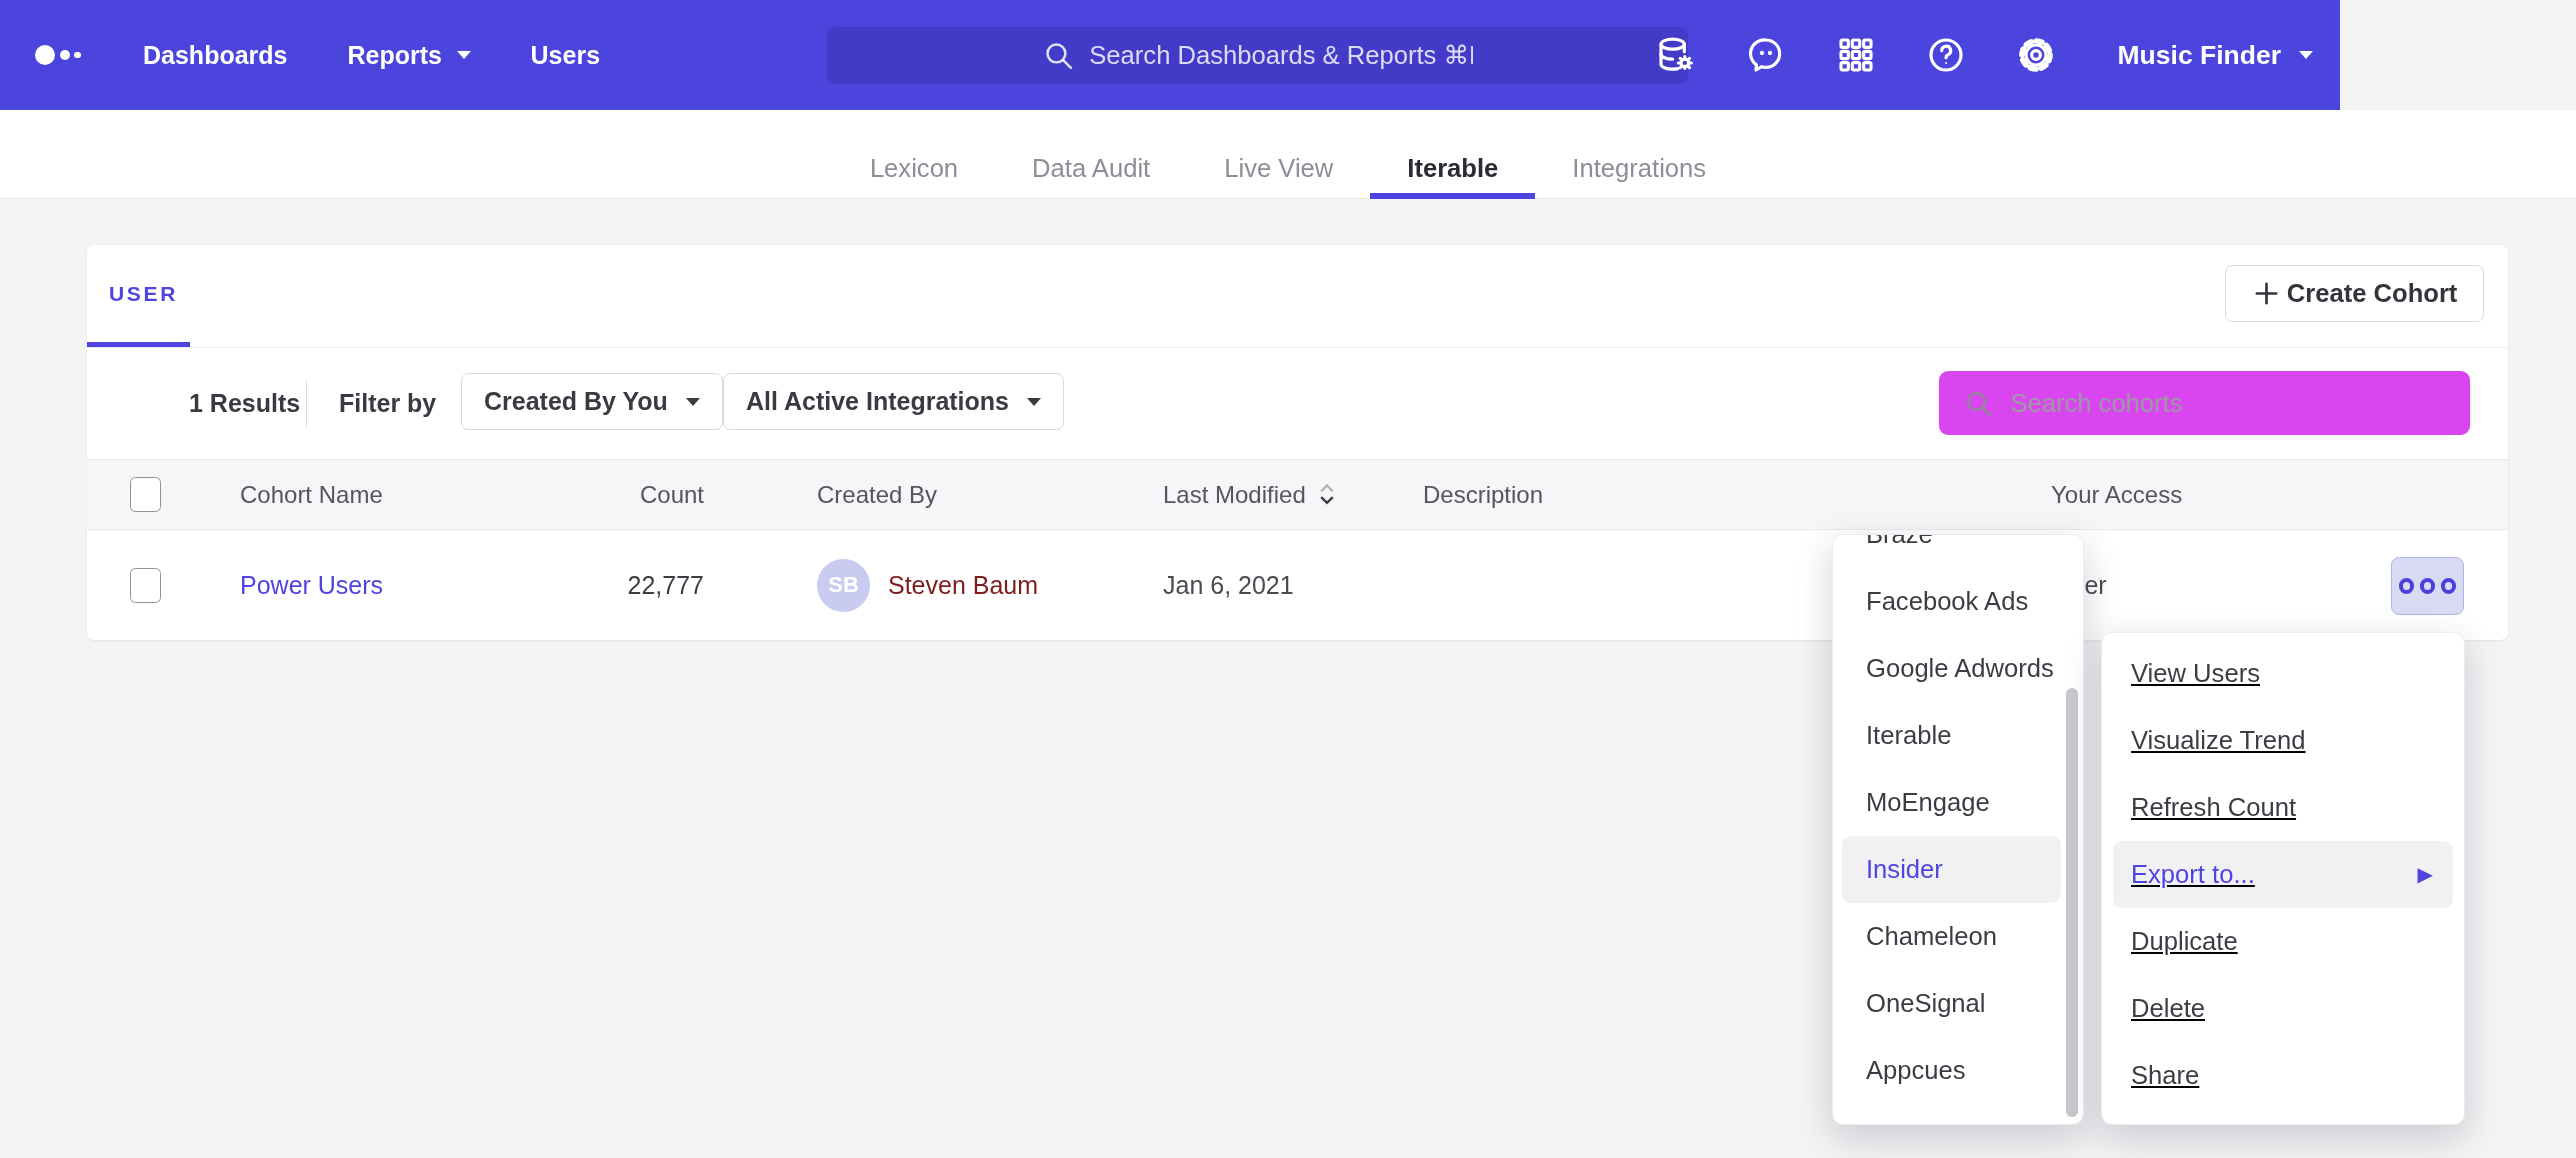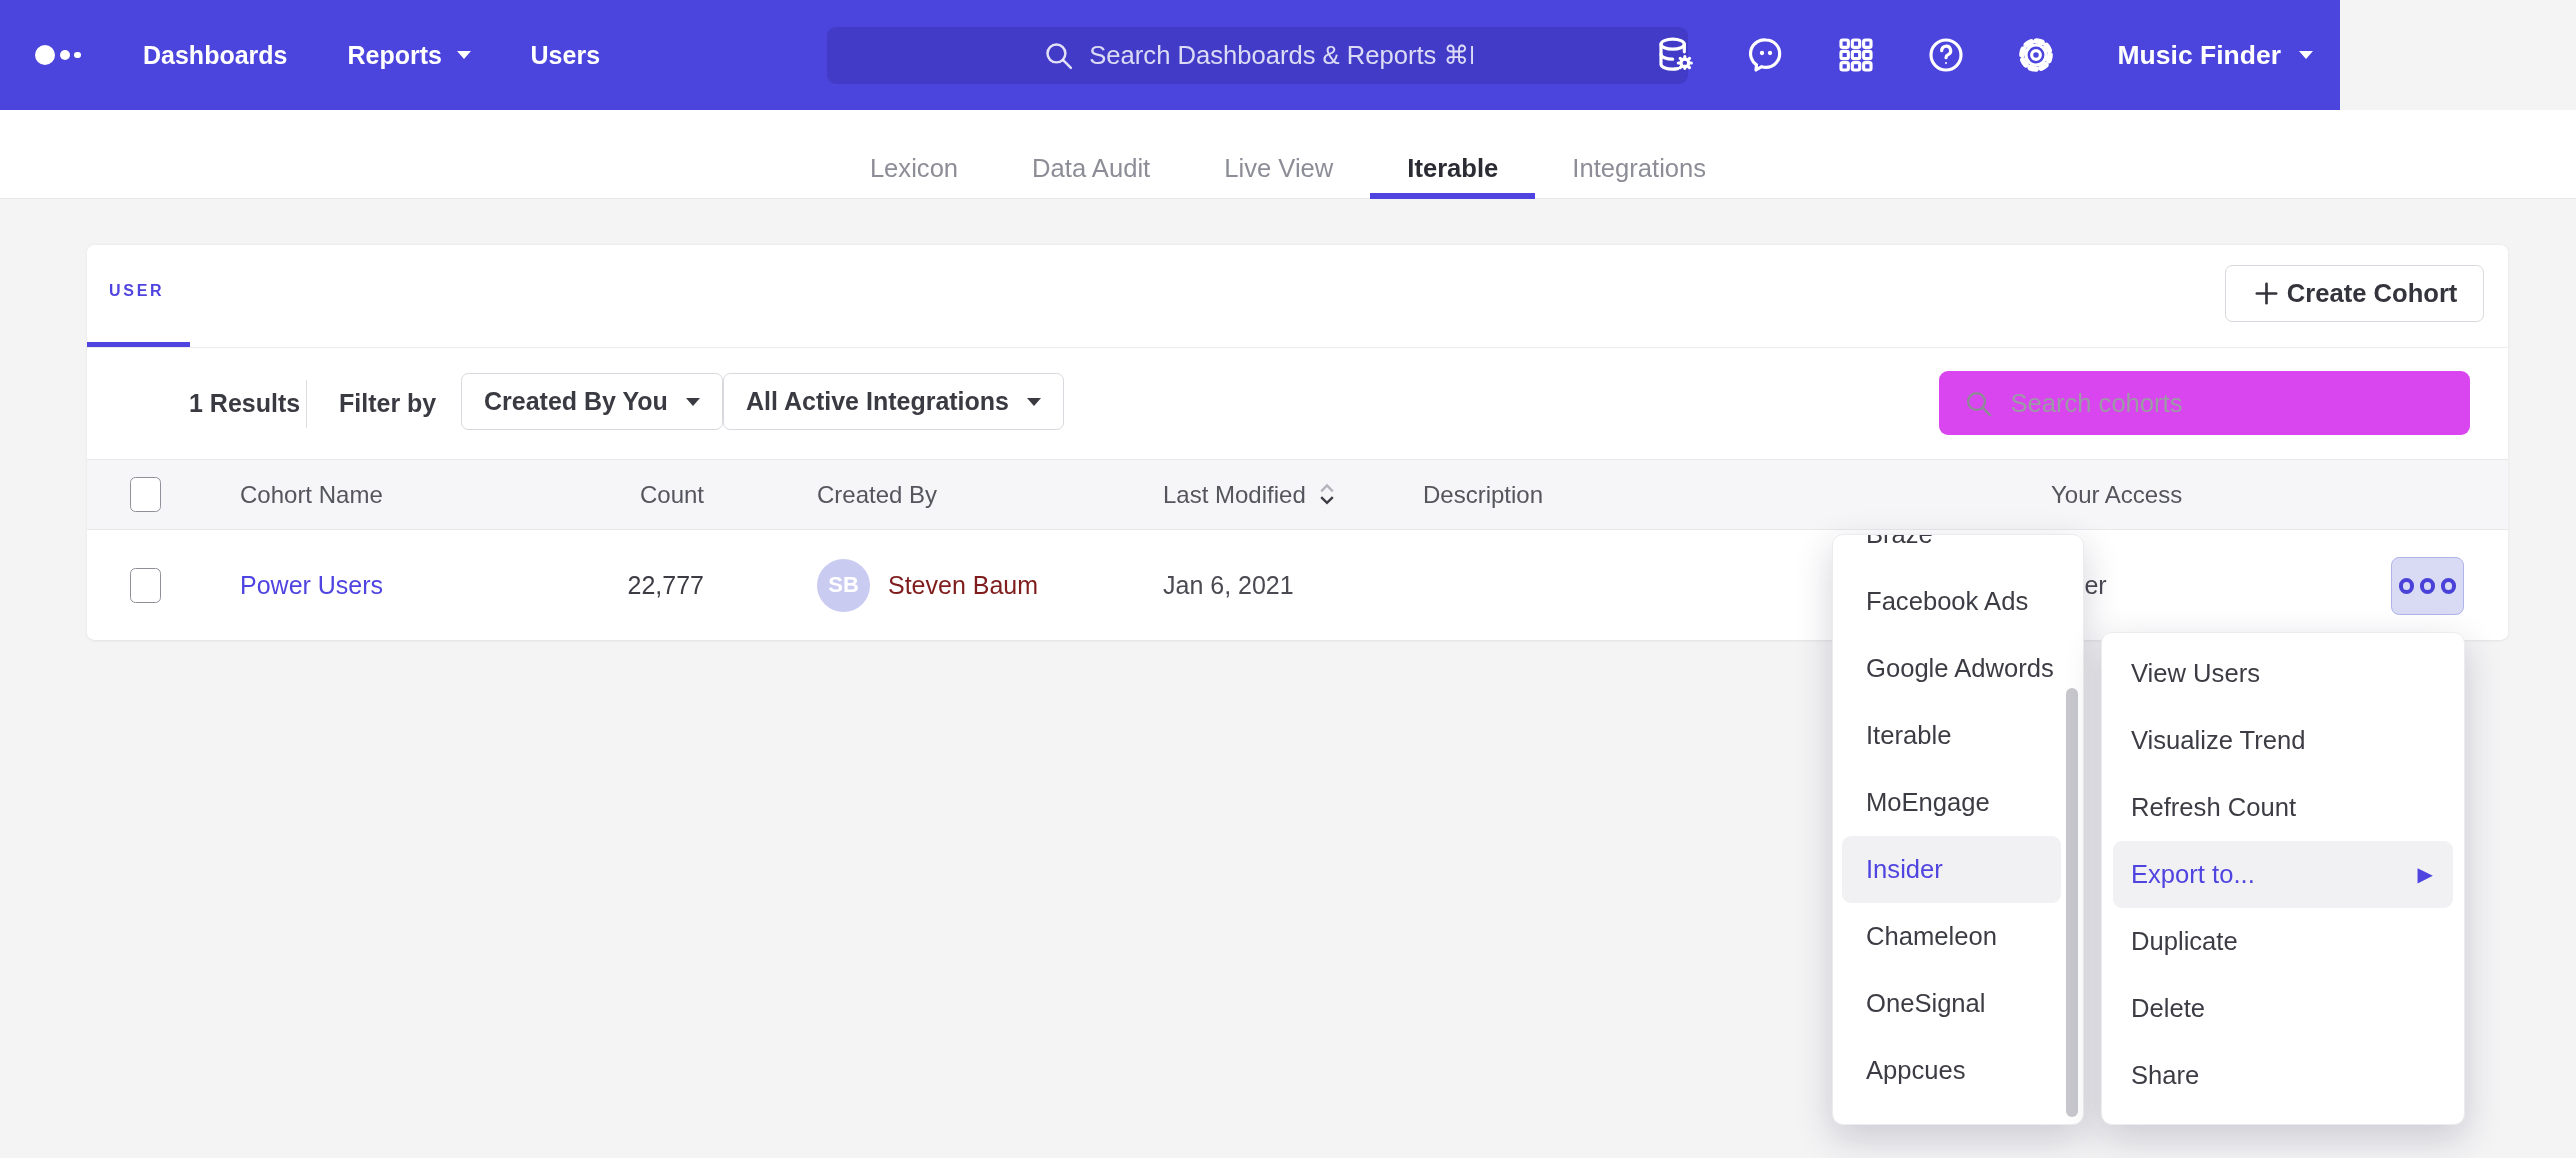--- a/index.html
+++ b/index.html
@@ -55,21 +55,21 @@
   }
   .tab.active { color:#2b2b33; font-weight:700; }
   .tab.active::after { content:""; position:absolute; left:0; right:0; bottom:0; height:6.4px; background:#4f44e0; }
 
   
   .card {
     position:absolute; left:87px; top:245px; width:2421px; height:395px;
     background:#fff; border-radius:7.3px; box-shadow:0 0.9px 2.7px rgba(0,0,0,.07);
   }
   .type-tab {
-    position:absolute; left:22px; top:37px; font-size:16px; font-weight:700;
+    position:absolute; left:22px; top:37px; font-size:21px; font-weight:700;
     letter-spacing:2.7px; color:#4f44e0; cursor:pointer;
   }
   .type-underline { position:absolute; left:0; top:97px; width:103px; height:6.4px; background:#4f44e0; }
   .card-divider { position:absolute; left:0; right:0; top:102px; height:0.9px; background:#ececef; }
 
   .create-btn {
     position:absolute; right:24px; top:20px; height:57px; padding:0 25.6px;
     border:0.9px solid #d8d8de; border-radius:7.3px; background:#fff;
     display:flex; align-items:center; gap:6px; cursor:pointer;
     font-size:25.6px; font-weight:700; color:#34343c;
@@ -135,21 +135,21 @@
   }
   .more-btn .ring { width:15.5px; height:15.5px; border:4.1px solid #4a42d8; border-radius:50%; }
 
   
   .menu-panel {
     position:absolute; background:#fff; border:0.9px solid #ececf0; border-radius:11px;
     box-shadow:0 12.8px 37px rgba(35,35,70,.20);
   }
   .submenu { left:1832px; top:534px; width:252px; height:591px; overflow:hidden; z-index:5; }
   .submenu ul { position:absolute; left:0; right:12.8px; top:-34px; list-style:none; }
-  .ctxmenu { left:2101px; top:632px; width:364px; height:493px; z-index:6; padding:7.3px 0; }
+  .ctxmenu { left:2101px; top:632px; width:364px; height:493px; z-index:6; padding:7.3px 0;text-decoration:underline; }
   .ctxmenu ul { list-style:none; }
   .menu-item {
     position:relative; height:67px; line-height:67px; padding-left:33px;
     font-size:25.6px; color:#3c3c44; cursor:pointer; white-space:nowrap;
   }
   .ctxmenu .menu-item { padding-left:29px; }
   .menu-item.highlight {
     background:#f1f1f4; border-radius:9px; color:#4f44e0;
   }
   .submenu .menu-item.highlight { margin:0 9px; padding-left:24px; }

